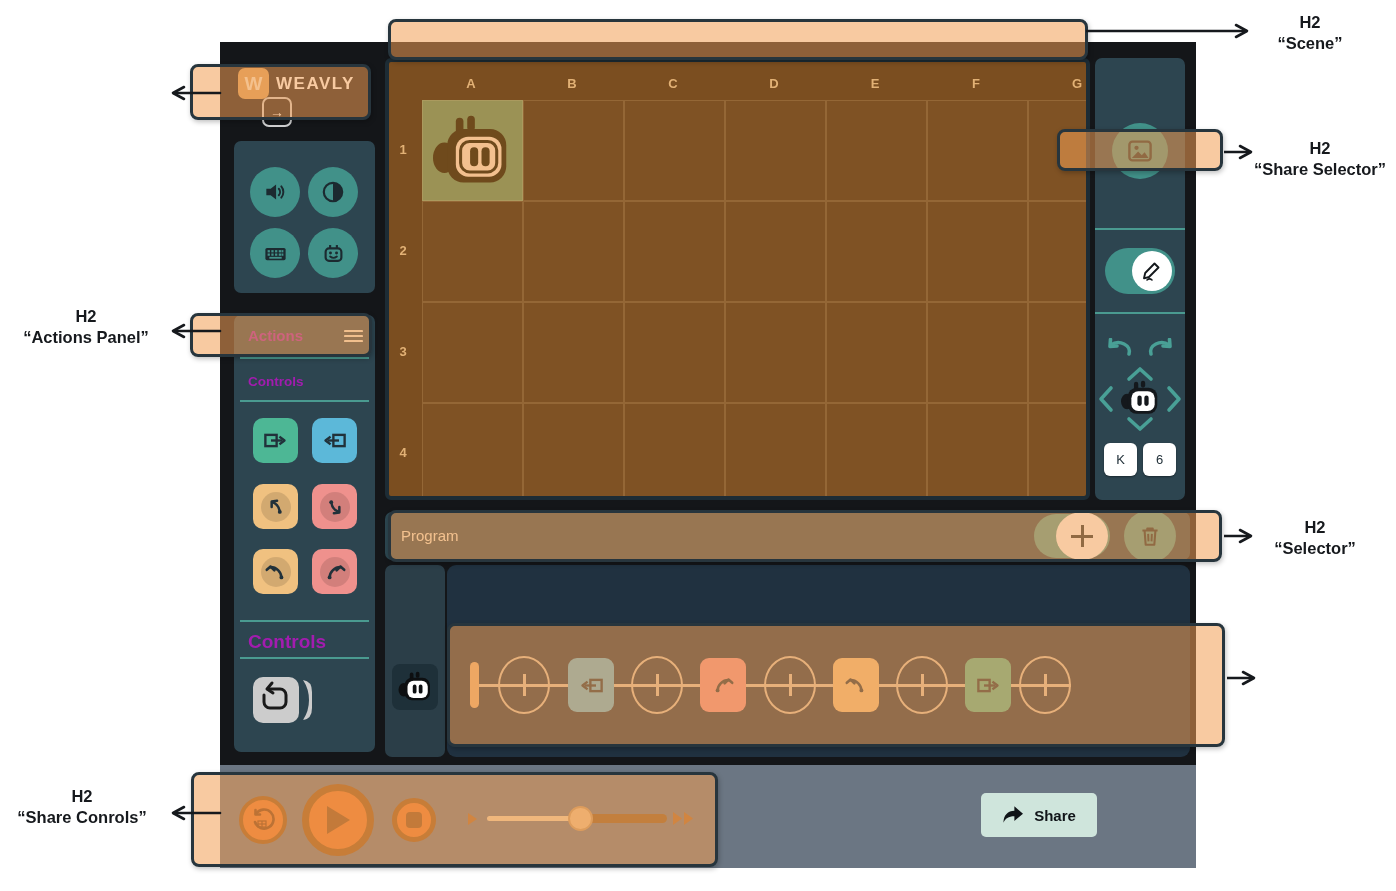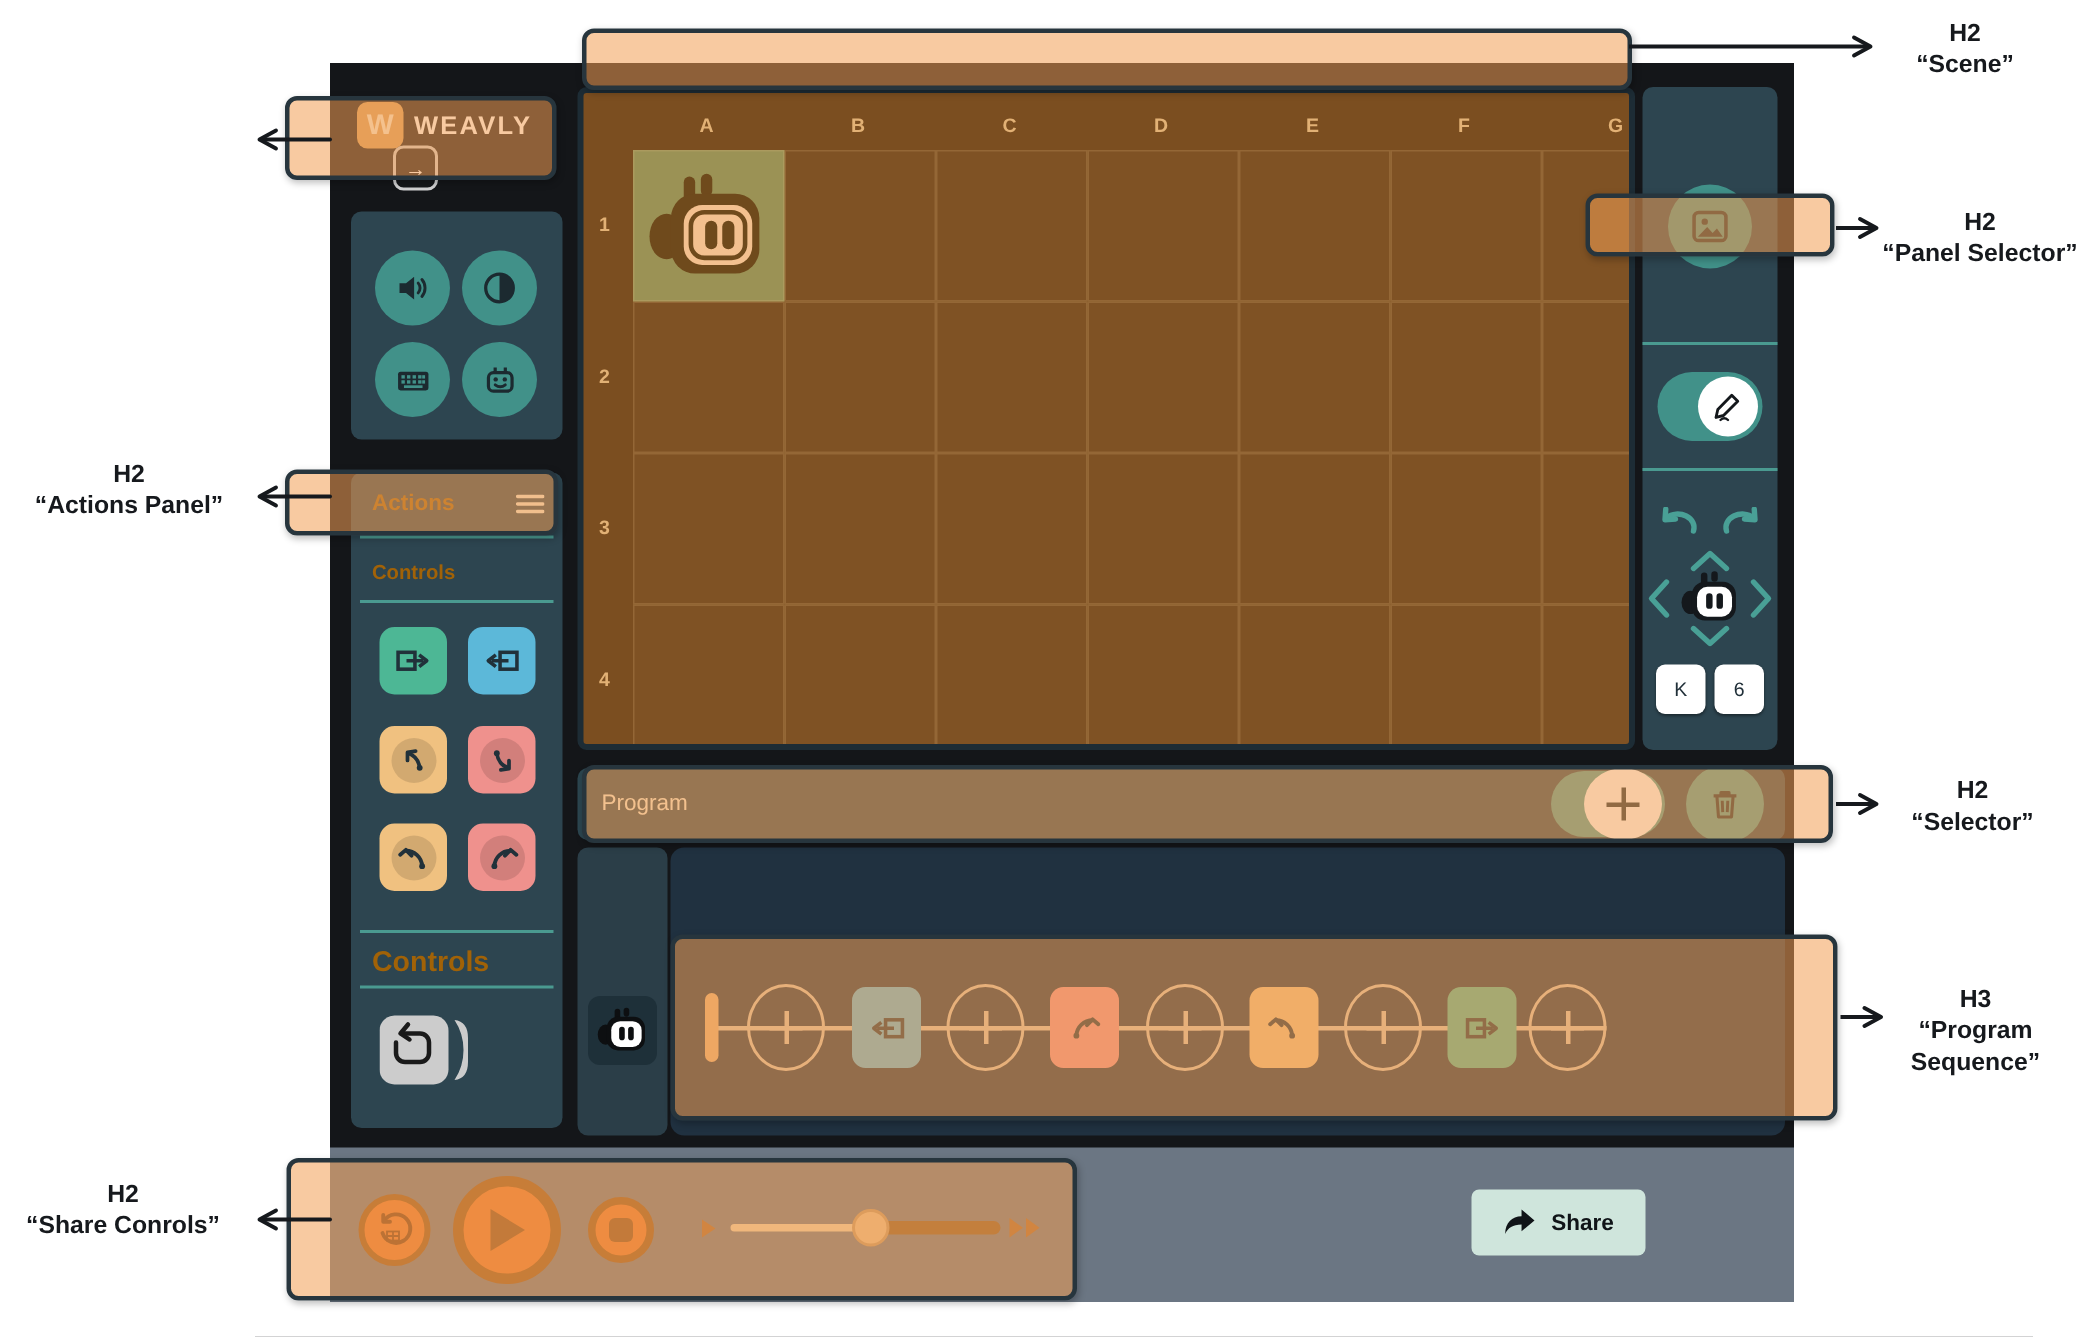--- a/index.html
+++ b/index.html
@@ -16,21 +16,21 @@
   .tdivider{background:#4a9a90;height:2px;}
 
   
   #logo-monogram{left:238px;top:68px;width:31px;height:31px;background:#d9a15e;border-radius:7px;
     color:#f7ead2;font-weight:bold;font-size:19px;display:flex;align-items:center;justify-content:center;}
   #logo-brand{left:276px;top:74px;color:#ffffff;font-weight:bold;font-size:17px;letter-spacing:1.5px;}
   #logo-arrow{left:262px;top:97px;width:26px;height:26px;border:2px solid rgba(255,255,255,0.8);
     border-radius:7px;display:flex;align-items:center;justify-content:center;color:#fff;font-size:14px;}
 
   
-  .orange-label{color:#a16207;font-weight:bold;}
+  .orange-label{color:#a21caf;font-weight:bold;}
   .palette-btn{position:absolute;width:45px;height:45px;border-radius:10px;display:flex;align-items:center;justify-content:center;}
   .palette-inner{position:absolute;width:30px;height:30px;border-radius:50%;background:rgba(0,0,0,0.12);}
   .palette-btn svg{position:relative;}
 
   
   #scene{left:385px;top:58px;width:705px;height:442px;background:#7b4e20;border:4px solid #1d2c35;
          border-radius:6px;overflow:hidden;box-sizing:border-box;}
   .scene-label{position:absolute;color:#e2b175;font-weight:bold;font-size:13px;text-align:center;}
   .scene-cell{position:absolute;width:101px;height:101px;border:1px solid rgba(233,190,130,0.20);
               background:rgba(255,220,160,0.03);box-sizing:border-box;}
@@ -469,38 +469,34 @@
     <div>H2</div>
       <div>“Scene”</div>
   </div>
   <svg class="callout-arrow" style="left:1086px;top:23px;" width="172" height="16">
     <line x1="0" y1="8" x2="160" y2="8"></line>
       <polyline points="150,2 161,8 150,14"></polyline>
   </svg>
 
   <div class="callout" style="left:1244px;top:138px;width:152px;">
     <div>H2</div>
-      <div>“Panel Selector”</div>
+      <div>“Share Selector”</div>
   </div>
   <svg class="callout-arrow" style="left:1224px;top:144px;" width="38" height="16">
     <line x1="0" y1="8" x2="26" y2="8"></line>
       <polyline points="16,2 27,8 16,14"></polyline>
   </svg>
 
   <div class="callout" style="left:1254px;top:517px;width:122px;">
     <div>H2</div>
       <div>“Selector”</div>
   </div>
   <svg class="callout-arrow" style="left:1224px;top:528px;" width="38" height="16">
     <line x1="0" y1="8" x2="26" y2="8"></line>
       <polyline points="16,2 27,8 16,14"></polyline>
   </svg>
 
-  <div class="callout" style="left:1252px;top:656px;width:130px;">
-    <div>H3</div>
-      <div>“Program Sequence”</div>
-  </div>
   <svg class="callout-arrow" style="left:1227px;top:670px;" width="38" height="16">
     <line x1="0" y1="8" x2="26" y2="8"></line>
       <polyline points="16,2 27,8 16,14"></polyline>
   </svg>
 
 </div>
 
 </body></html>

